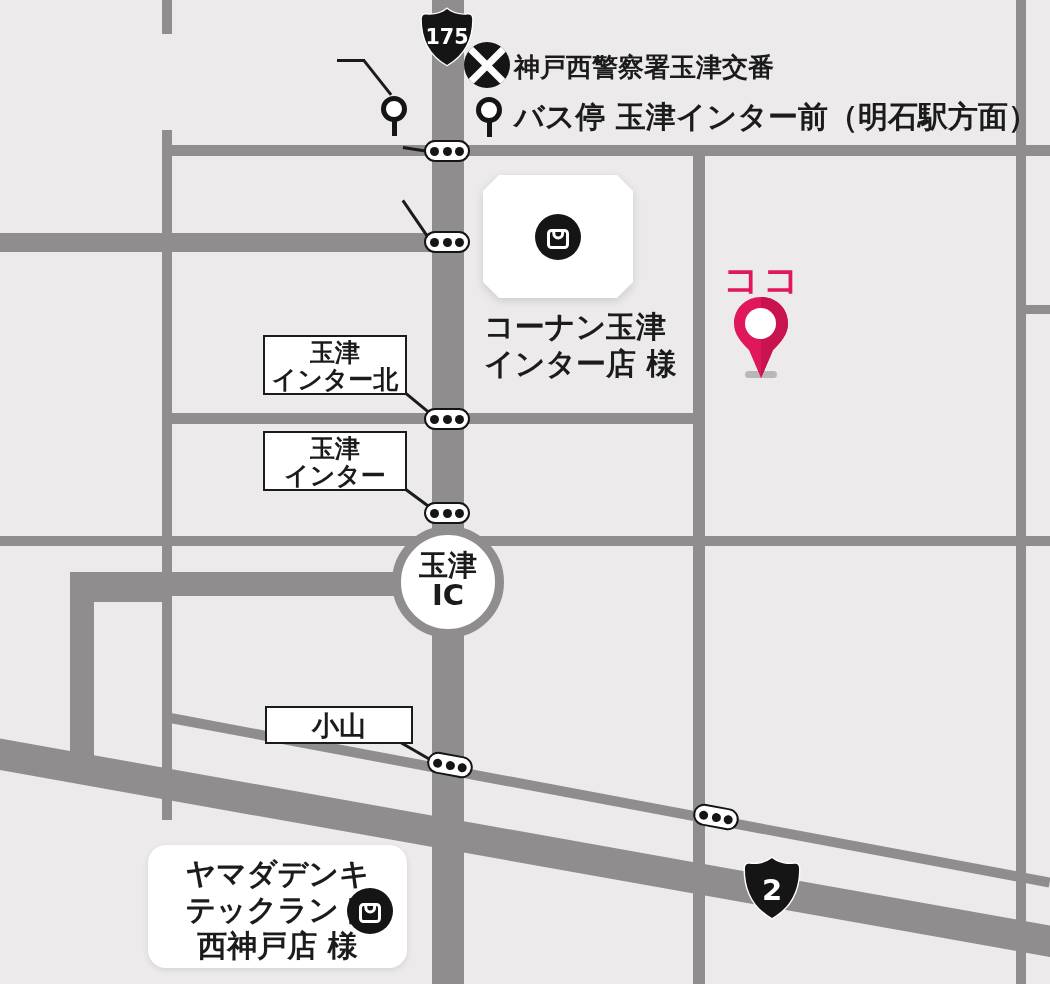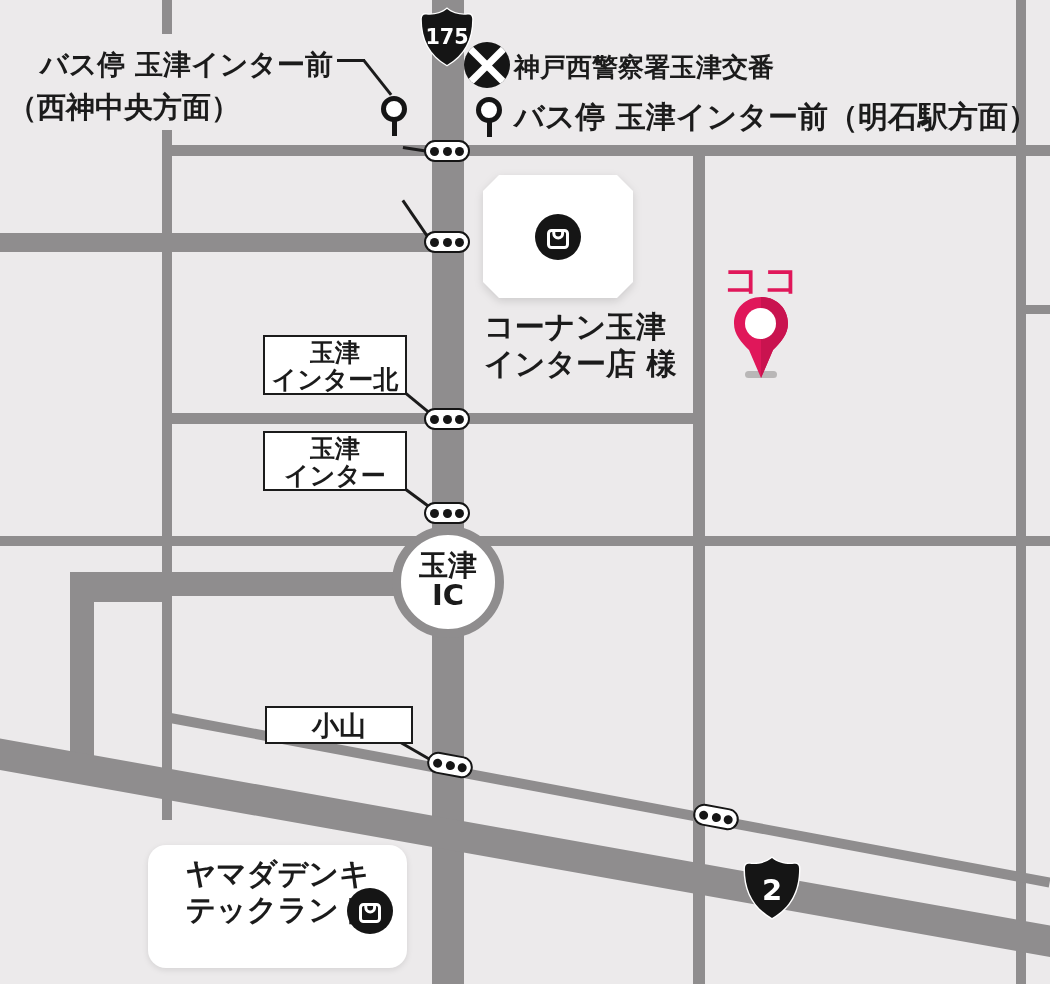--- a/index.html
+++ b/index.html
@@ -114,22 +114,20 @@
   <div class="rd" id="r-diagthick"></div>
 
   <div class="conn" id="c1"></div>
   <div class="conn" id="c2"></div>
   <div class="conn" id="c3"></div>
   <div class="conn" id="c4"></div>
   <div class="conn" id="c5"></div>
   <div class="conn" id="c6a"></div>
   <div class="conn" id="c6b"></div>
 
-  <div class="maptext" id="t-west1">バス停 玉津インター前</div>
-  <div class="maptext" id="t-west2">（西神中央方面）</div>
   <div class="maptext" id="t-police">神戸西警察署玉津交番</div>
   <div class="maptext" id="t-east">バス停 玉津インター前（明石駅方面）</div>
 
   <div class="busstop" id="bus-west">
     <div class="ring"></div>
     <div class="pole"></div>
   </div>
   <div class="busstop" id="bus-east">
     <div class="ring"></div>
     <div class="pole"></div>
@@ -214,20 +212,21 @@
   <svg id="pin" width="58" height="86" viewBox="0 0 58 86">
     <rect x="13" y="75" width="32" height="7" rx="3.5" fill="#B9B7B7"></rect>
     <path d="M29 1 C13.5 1 2 12.6 2 27.5 C2 38.5 9.5 46.5 17 54 L29 82 L41 54 C48.5 46.5 56 38.5 56 27.5 C56 12.6 44.5 1 29 1 Z" fill="#E0175A"></path>
     <path d="M29 1 C44.5 1 56 12.6 56 27.5 C56 38.5 48.5 46.5 41 54 L29 82 Z" fill="#C9134F"></path>
     <circle cx="28.5" cy="27.5" r="15.5" fill="#ffffff"></circle>
   </svg>
 
   <div id="poi-yamada">
     <span>ヤマダデンキ</span>
     <span>テックランド</span>
+    <span>西神戸店 様</span>
   </div>
   <svg class="bagicon" id="bag-yamada" width="46" height="46" viewBox="0 0 46 46">
     <circle cx="23" cy="23" r="23" fill="#151515"></circle>
     <rect x="13.5" y="16.5" width="19" height="17" rx="3" fill="none" stroke="#ffffff" stroke-width="3"></rect>
     <path d="M18.8 16.5 v3 a4.4 4.4 0 0 0 8.8 0 v-3" fill="none" stroke="#ffffff" stroke-width="3"></path>
   </svg>
 
 </div>
 
 </body></html>

